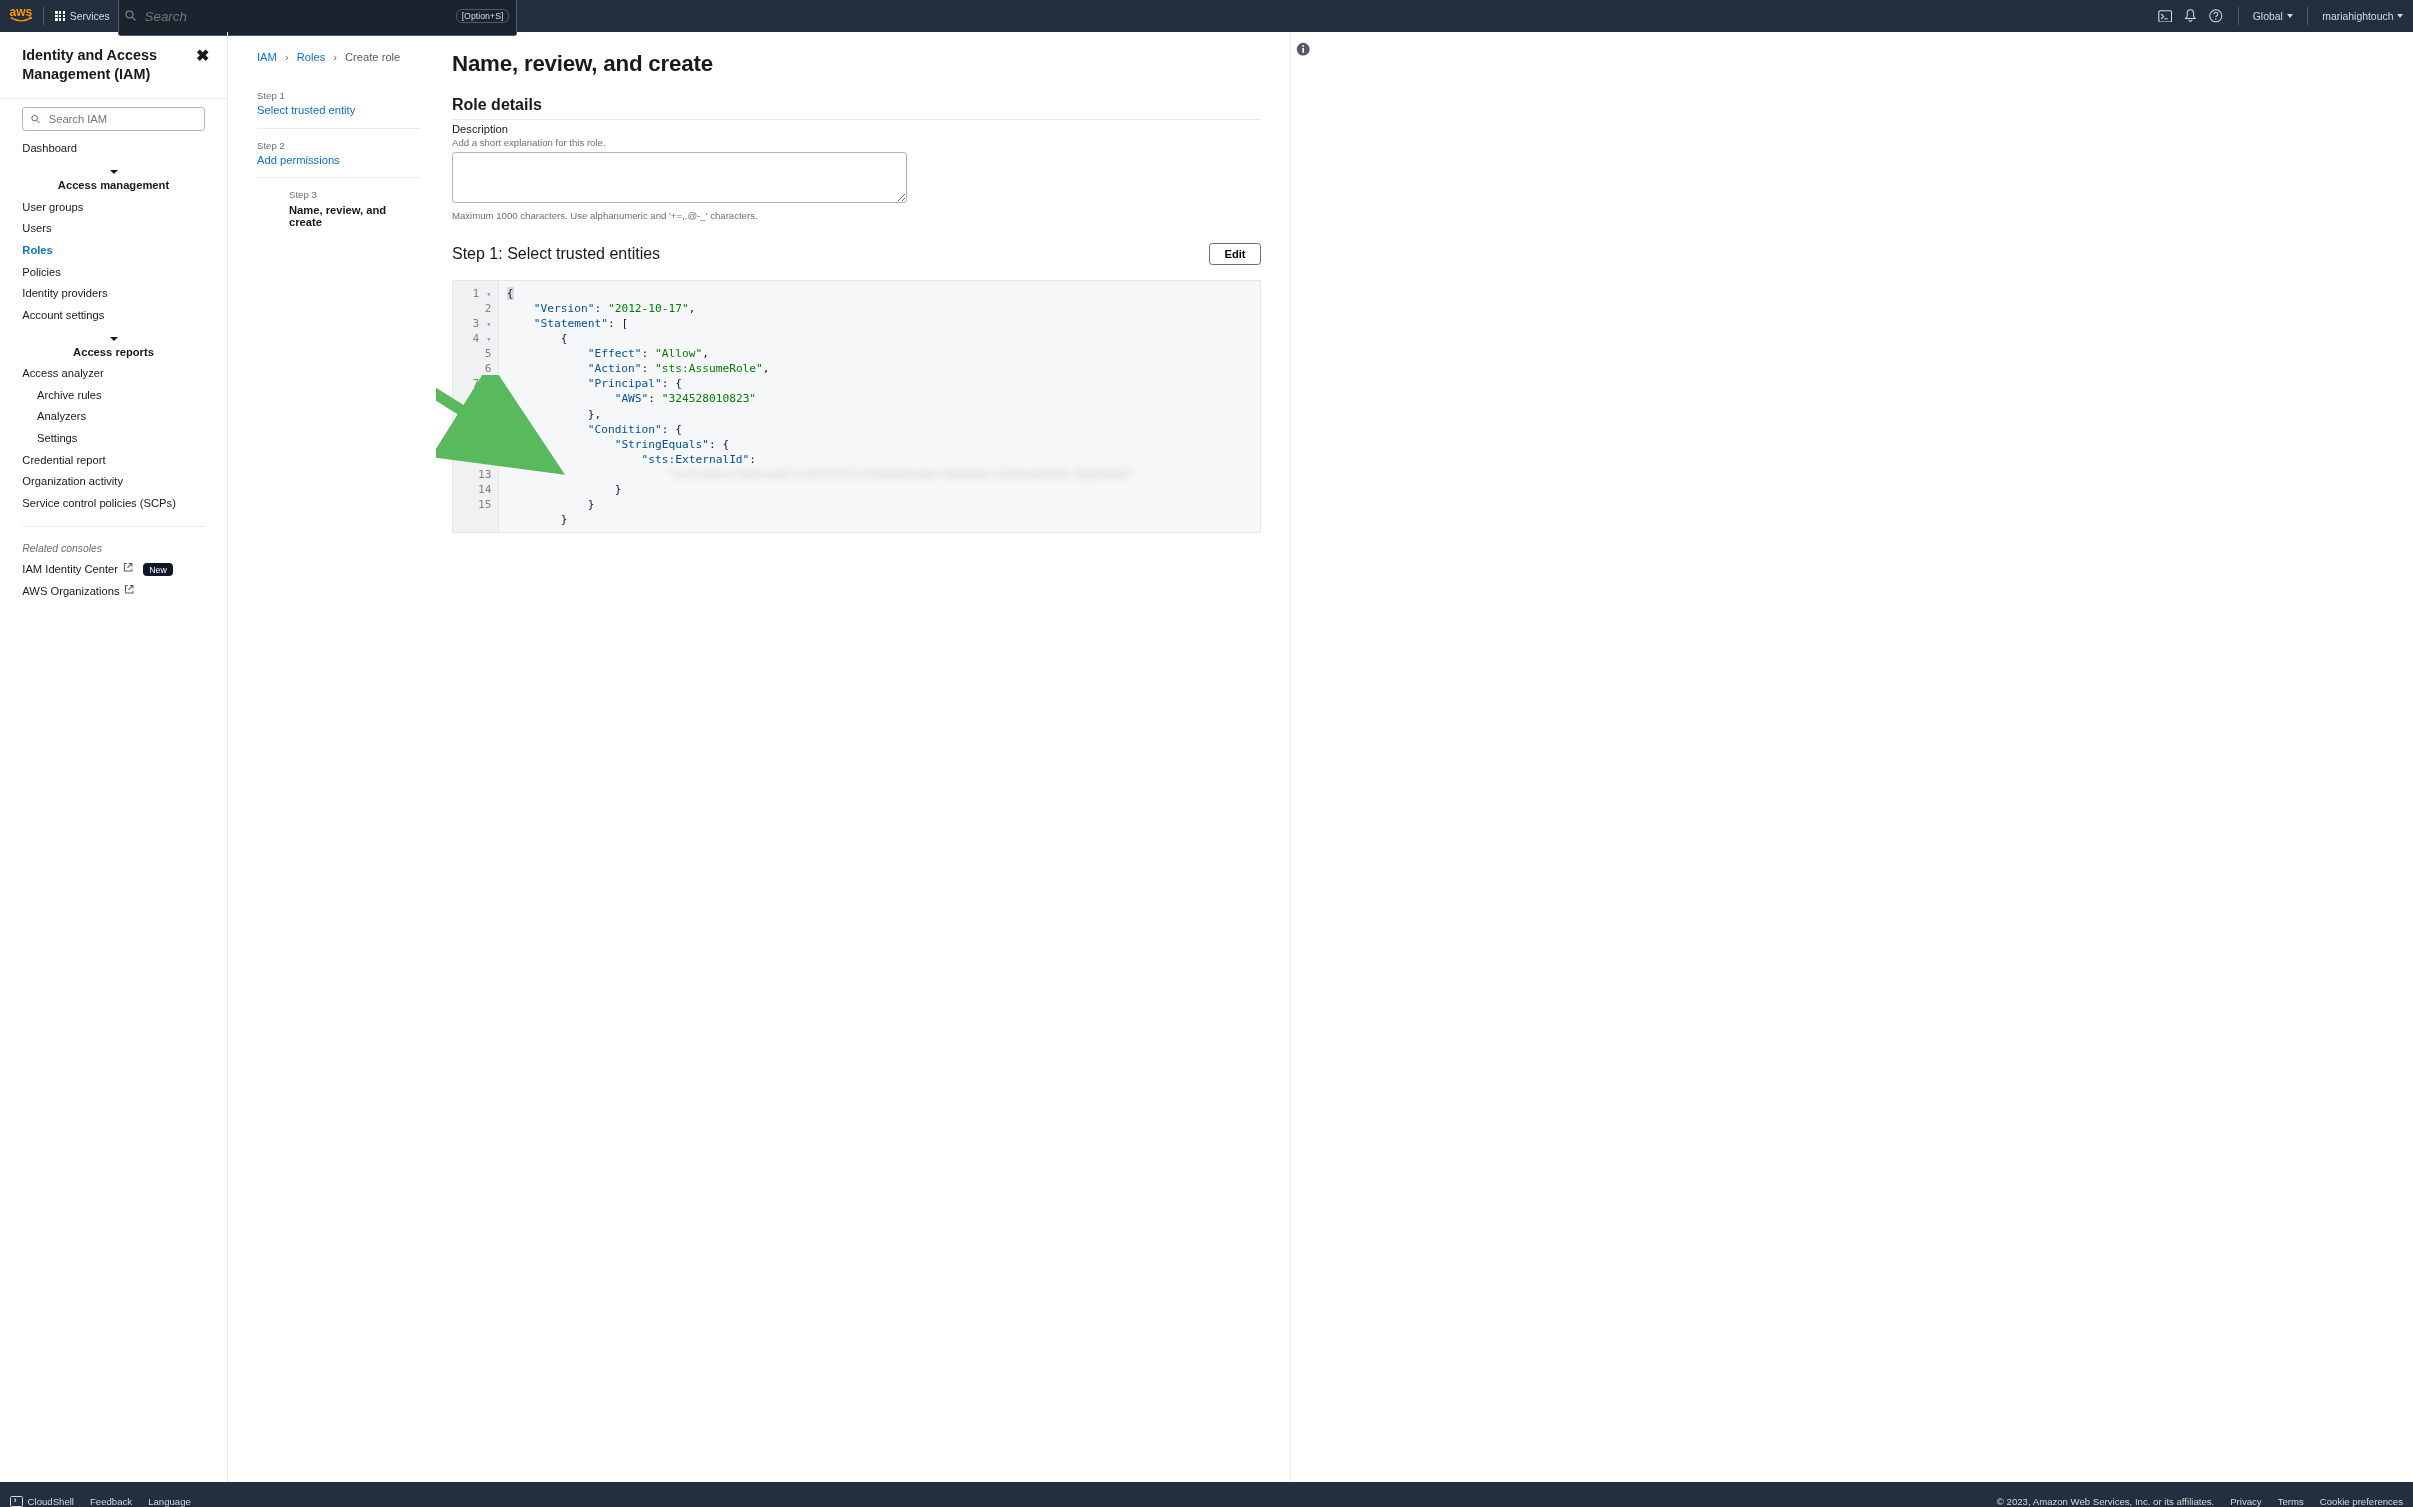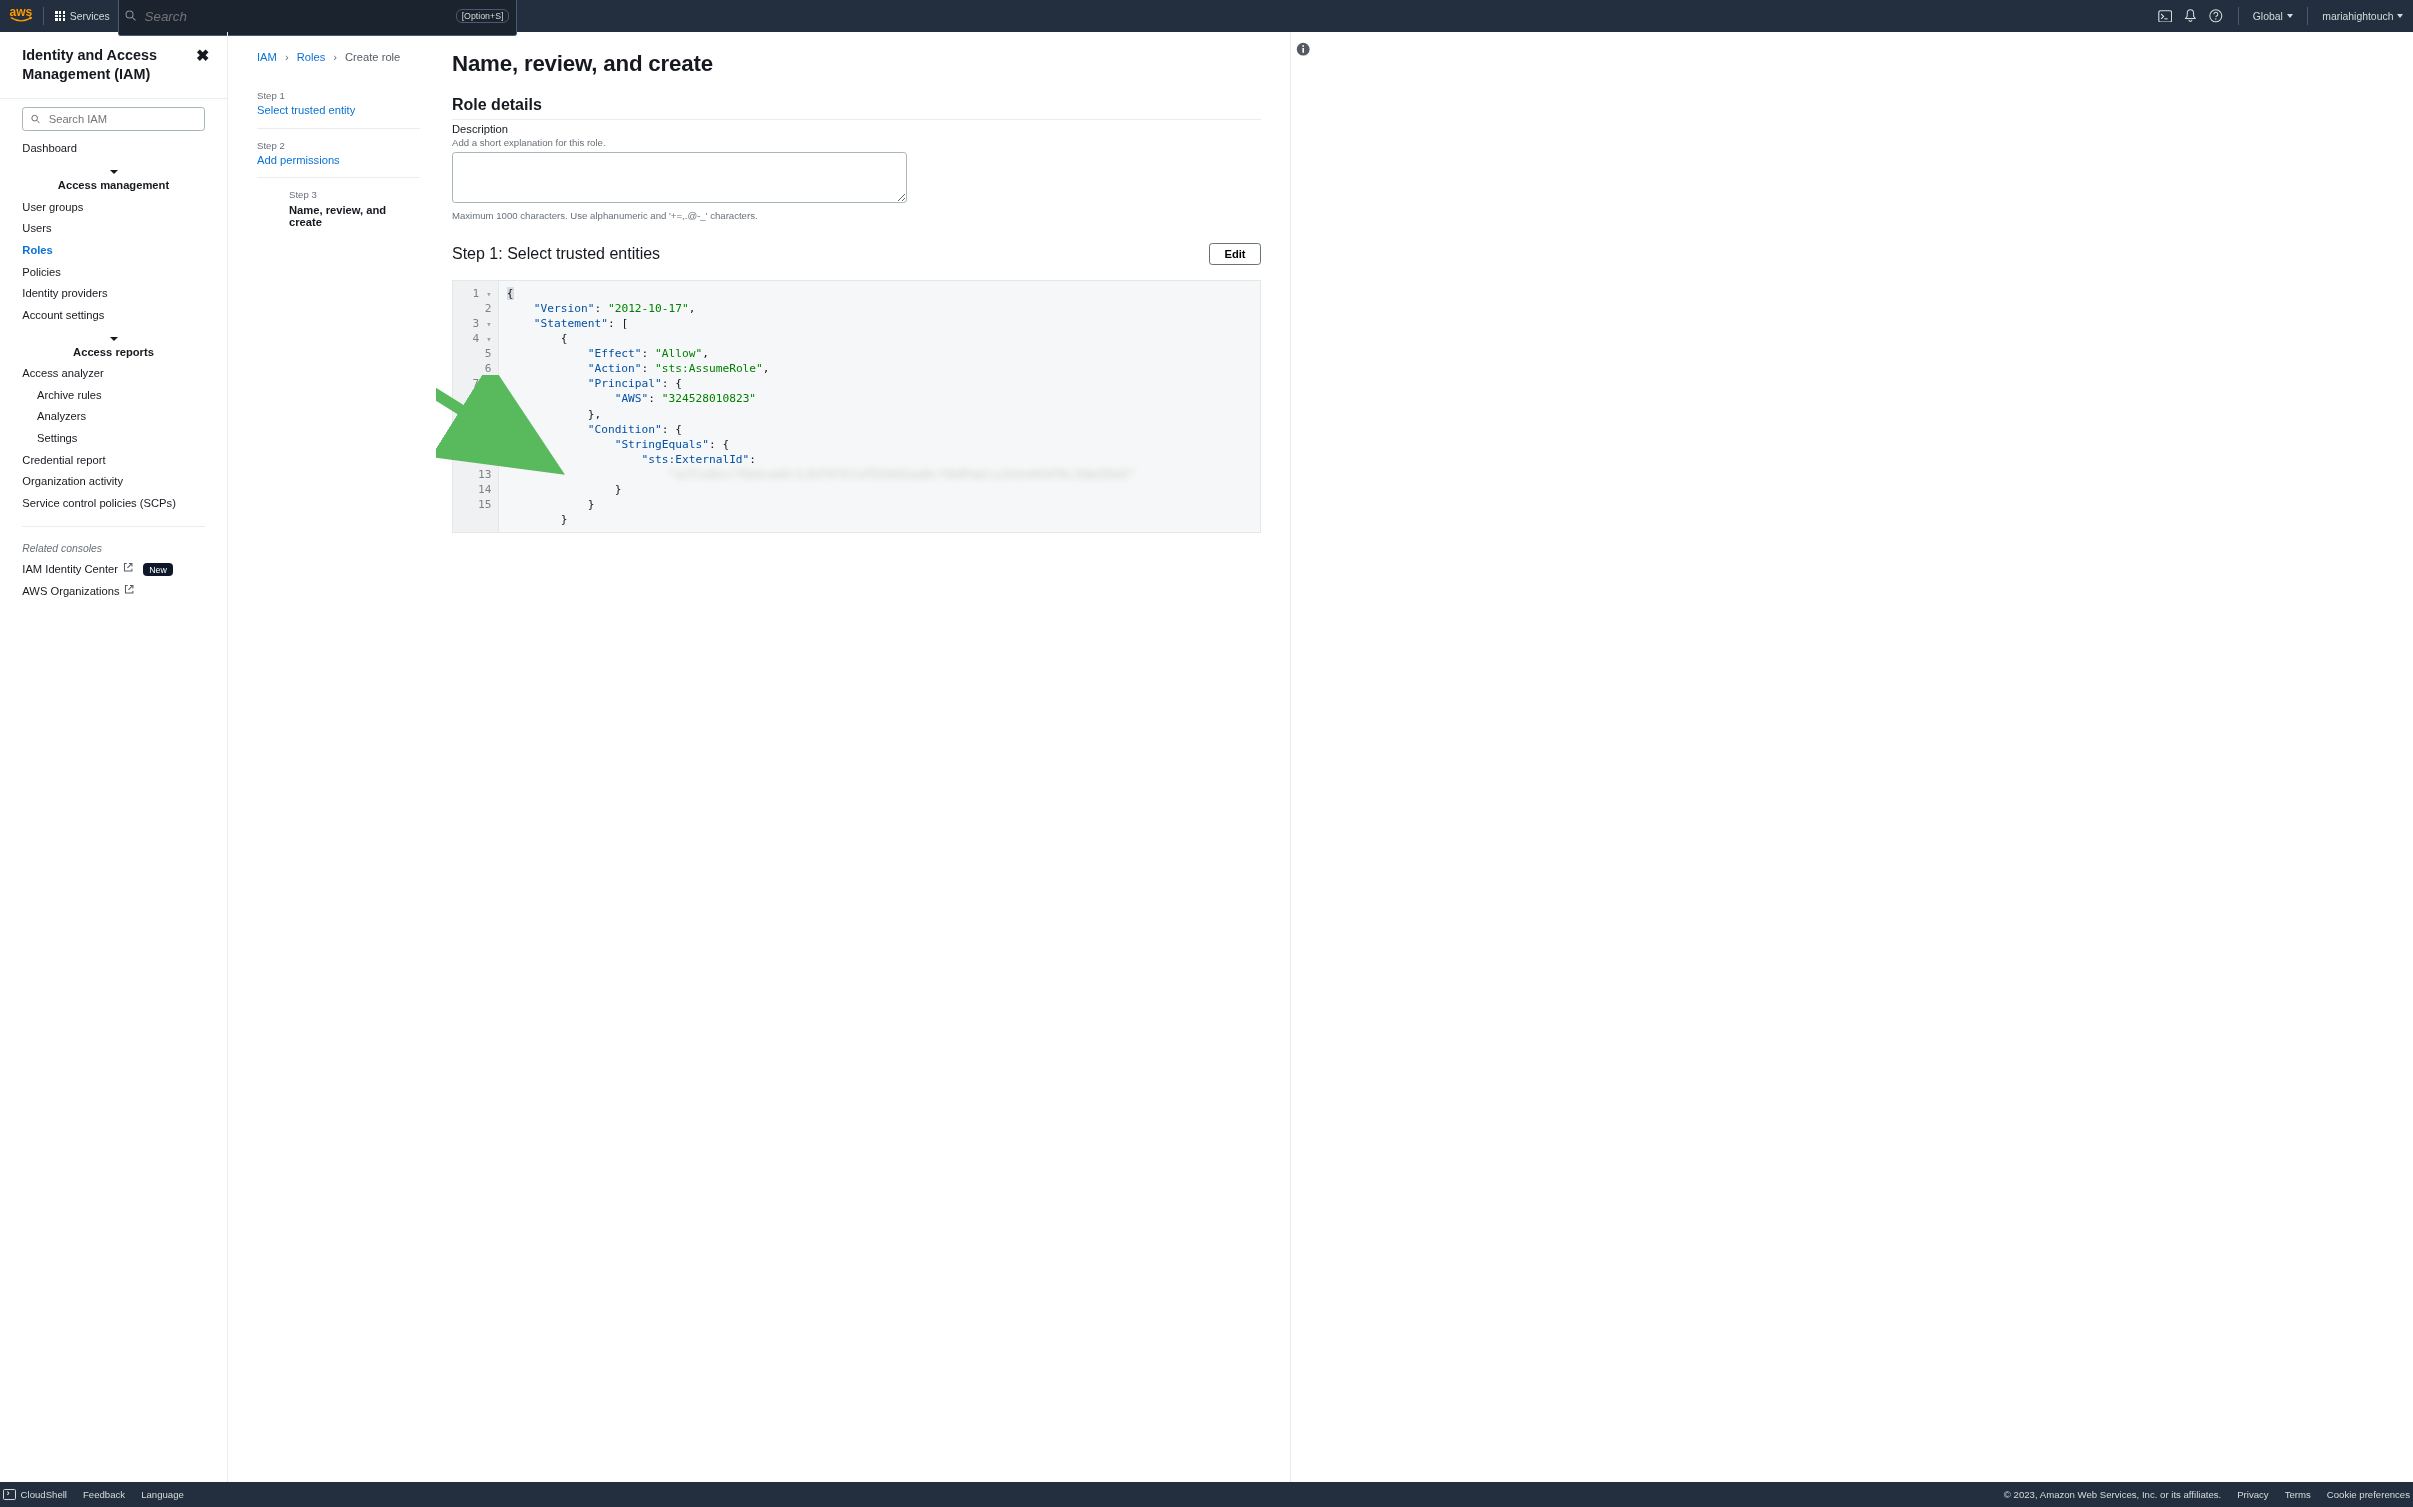--- a/index.html
+++ b/index.html
@@ -177,21 +177,21 @@
   .blurred-secret {
     color:#bfc9c0; filter:blur(3.2px); letter-spacing:0.8px;
   }
   .annot-arrow {
     position:absolute; left:399px; top:532px; pointer-events:none;
   }
   
   .footer {
     position:fixed; left:0; right:0; bottom:0; height:25.5px;
     background:var(--aws-navy); color:#d5dbdb;
-    display:flex; align-items:center; padding:0 3px; font-size:9.6px;
+    display:flex; align-items:flex-end; padding:0 10px; font-size:9.6px;
     justify-content:space-between;
   }
   .footer .fl { display:flex; align-items:center; gap:16px;}
   .footer a { color:#d5dbdb; text-decoration:none;}
   .footer .cs { display:flex; align-items:center; gap:4.8px;}
   .footer .cs-icon {
     width:12.8px;height:11.2px;border:1.2px solid #d5dbdb;border-radius:1.6px;position:relative;
   }
   .footer .cs-icon::after{content:"›";position:absolute;left:2.4px;top:-2.4px;font-weight:700;}
   svg { display:block; }

